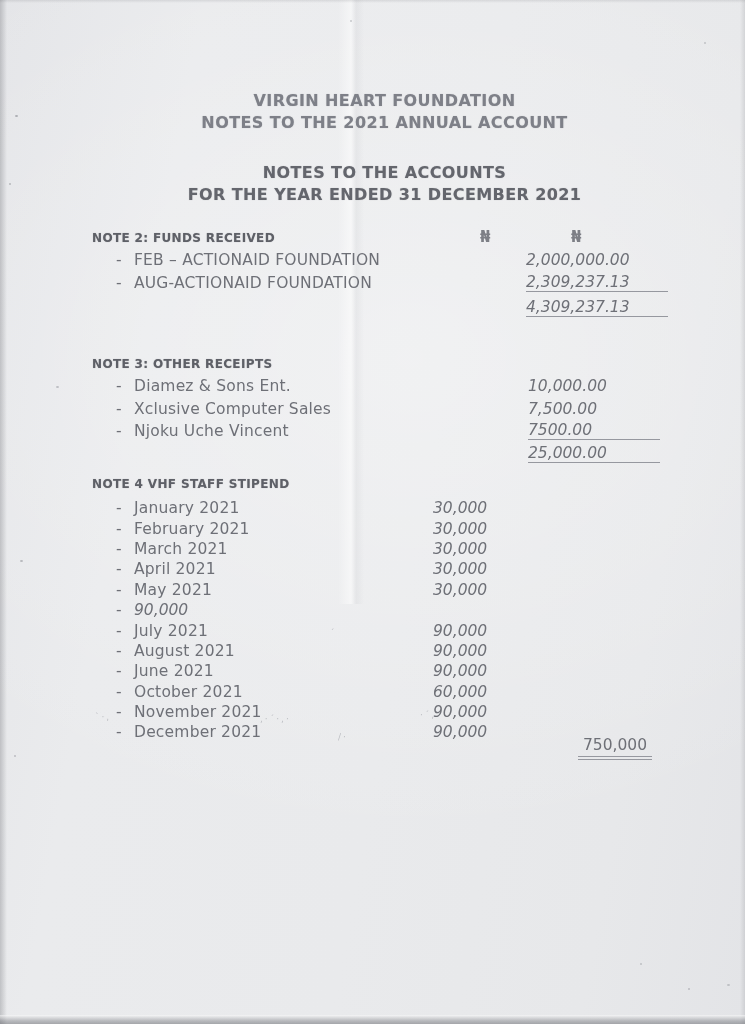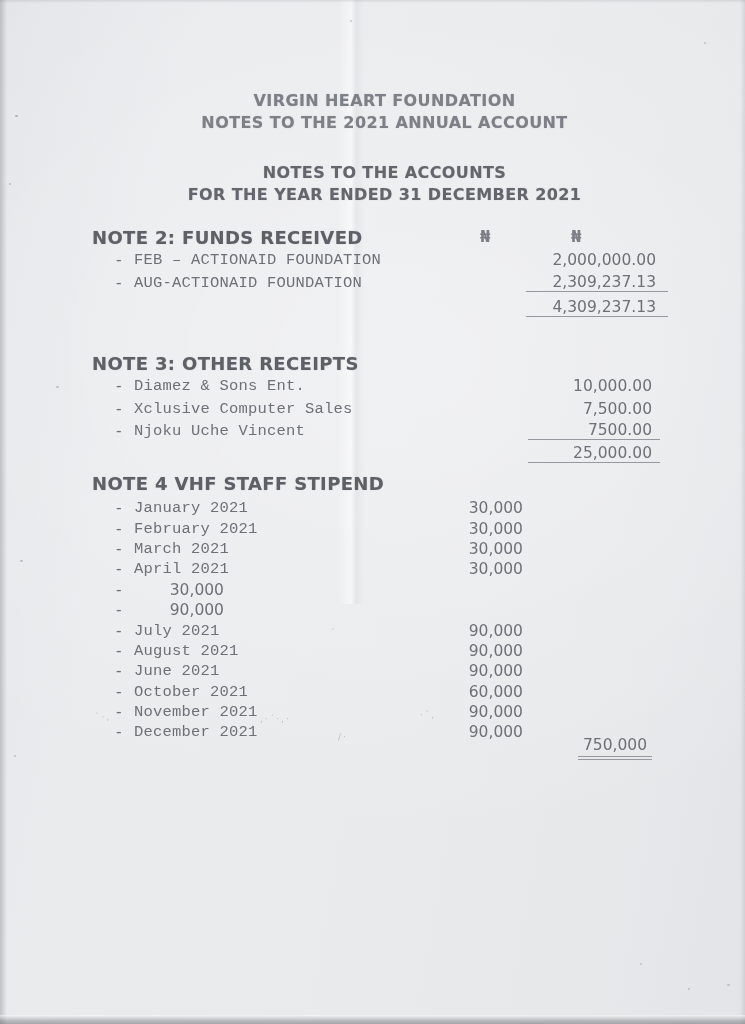--- a/index.html
+++ b/index.html
@@ -40,32 +40,32 @@
   .h-line {
     font-weight: bold; font-size: 16px; line-height: 22px; letter-spacing: 0.4px;
   }
   .h-group1 { color:#7e8088; text-shadow: 0 0 1px rgba(126,128,136,0.45); }
   .h-group2 { margin-top: 28px; color:#64666d; text-shadow: 0 0 1px rgba(100,102,109,0.4); }
 
   
   .note { position:absolute; left:92px; }
   .title-row { position:relative; height:22px; }
   .note-title {
-    font-size:18px; font-weight:bold; letter-spacing:0.35px;
+    font-size:12px; font-weight:bold; letter-spacing:0.35px;
     color:#5e6067; text-shadow: 0 0 1px rgba(94,96,103,0.4);
     white-space:nowrap;
   }
   .cur { position:absolute; top:1px; font-size:15px; font-weight:bold; color:#7d7f86; }
   .cur-1 { left:388px; }
   .cur-2 { left:479px; }
 
   .row { display:flex; align-items:center; font-size:15.5px; color:#6e7077; }
   .bullet { flex:none; width:42px; padding-left:24px; }
-  .label  { flex:1; white-space:nowrap; letter-spacing:0.2px;font-family:Liberation Mono, monospace; }
-  .amount { flex:none; text-align:right; white-space:nowrap; }
+  .label  { flex:1; white-space:nowrap; letter-spacing:0.2px; }
+  .amount { flex:none; text-align:left; white-space:nowrap;font-style:italic; }
   .spacer { flex:1; }
 
   .rule-bottom { border-bottom:1px solid #96989f; }
   .dbl { position:relative; }
   .dbl::after { content:""; position:absolute; left:0; right:0; bottom:-4px; height:1px; background:#96989f; }
 
   .note-2 { top:227px; width:576px; }
   .note-2 .row { height:22.5px; }
   .note-2 .amount { width:142px; padding-right:12px; }
   .note-2 .total-row { height:27px; }
@@ -187,20 +187,21 @@
         <span class="label">March 2021</span>
         <span class="amount">30,000</span>
       </div>
       <div class="row">
         <span class="bullet">-</span>
         <span class="label">April 2021</span>
         <span class="amount">30,000</span>
       </div>
       <div class="row">
         <span class="bullet">-</span>
+        <span class="label">May 2021</span>
         <span class="amount">30,000</span>
       </div>
       <div class="row">
         <span class="bullet">-</span>
         <span class="amount">90,000</span>
       </div>
       <div class="row">
         <span class="bullet">-</span>
         <span class="label">July 2021</span>
         <span class="amount">90,000</span>

